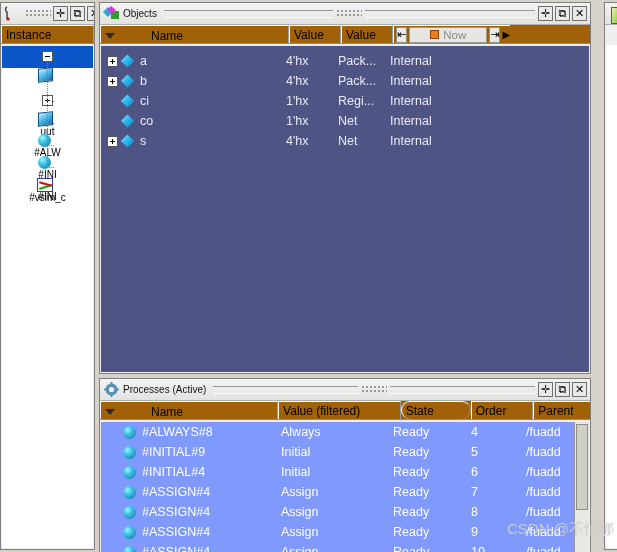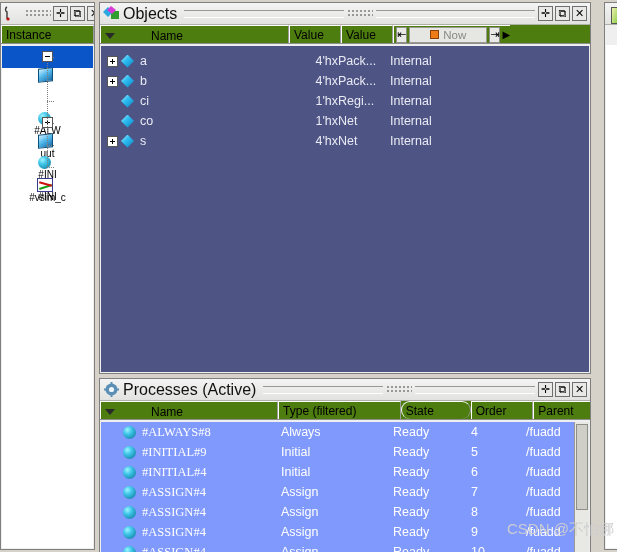--- a/index.html
+++ b/index.html
@@ -6,32 +6,32 @@
   body{width:617px;height:552px;overflow:hidden;
        font-family:"Liberation Sans","DejaVu Sans",sans-serif;font-size:12px;color:#000;}
   .root{position:relative;width:617px;height:552px;background:#d6d2ca;}
 
   
   .win{position:absolute;background:#efefef;border:1px solid #7f7f7f;box-sizing:border-box;}
   .titlebar{height:22px;display:flex;align-items:center;padding:0 2px;
             background:linear-gradient(#f4f4f4,#e2e2e0);border-bottom:1px solid #b0b0aa;
             box-sizing:border-box;}
   .title-ico{width:17px;height:15px;flex:0 0 auto;margin:0 3px 0 1px;position:relative;}
-  .title-txt{font-size:16px;color:#111;white-space:nowrap;margin-right:5px;}
+  .title-txt{font-size:10px;color:#111;white-space:nowrap;margin-right:5px;}
   .rail{flex:1 1 auto;height:6px;margin:0 2px;border-top:1px solid #9a9a95;
         border-bottom:1px solid #ffffff;min-width:4px;}
   .grip{flex:0 0 auto;width:26px;height:9px;margin:0 1px;
         background-image:radial-gradient(#8a8a86 40%,transparent 41%);
         background-size:4px 4px;background-position:0 0;opacity:.85;}
   .tbtn{flex:0 0 auto;width:15px;height:15px;margin:0 1px;border:1px solid #6f6f6f;
         background:#e9e9e7;display:flex;align-items:center;justify-content:center;
         font-size:11px;line-height:11px;color:#000;box-sizing:border-box;}
 
   
-  .colhdr{display:flex;height:19px;box-sizing:border-box;background:#4d7c0f;
+  .colhdr{display:flex;height:19px;box-sizing:border-box;background:#a16207;
           border-bottom:1px solid #8d8d8d;}
   .colhdr .cell{box-sizing:border-box;border-right:1px solid #9b9b9b;
                 border-top:1px solid #fff;border-left:1px solid #fff;
                 padding:2px 0 0 4px;font-size:12px;color:#000;white-space:nowrap;overflow:hidden;}
   .colhdr .cell.first{padding-left:2px;display:flex;align-items:center;gap:32px;}
   .filt{display:inline-block;width:0;height:0;border-left:5px solid transparent;
         border-right:5px solid transparent;border-top:6px solid #2a2a2a;margin:0 4px 0 2px;}
 
   
   #objects{left:99px;top:2px;width:492px;height:372px;}
@@ -42,30 +42,30 @@
   .plusbox{width:11px;height:11px;border:1px solid #555;background:#fff;position:relative;
            flex:0 0 auto;margin-right:3px;box-sizing:border-box;}
   .plusbox:before,.plusbox:after{content:"";position:absolute;background:#000;}
   .plusbox:before{left:2px;right:2px;top:4px;height:1px;}
   .plusbox:after{top:2px;bottom:2px;left:4px;width:1px;}
   .plusbox.blank{border:none;background:none;}
   .plusbox.blank:before,.plusbox.blank:after{display:none;}
   .diamond{width:13px;height:13px;flex:0 0 auto;margin-right:6px;
            background:linear-gradient(135deg,#bdeeff 0%,#2fc0f2 38%,#0a7fc4 100%);
            clip-path:polygon(50% 0,100% 50%,50% 100%,0 50%);}
-  .obj-val{width:52px;text-align:right;}
+  .obj-val{width:52px;}
   .obj-kind{width:52px;}
   .obj-mode{width:80px;}
 
   
   #processes{left:99px;top:378px;width:492px;height:180px;}
   .proc-body{position:absolute;left:1px;right:1px;top:43px;bottom:1px;background:#8099fd;
              overflow:hidden;}
   .proc-row{display:flex;align-items:center;height:20px;color:#ffffff;font-size:12.5px;}
-  .proc-name{display:flex;align-items:center;width:180px;padding-left:22px;box-sizing:border-box;font-family:Liberation Serif, serif;}
+  .proc-name{display:flex;align-items:center;width:180px;padding-left:22px;box-sizing:border-box;}
   .ball{width:13px;height:13px;border-radius:50%;flex:0 0 auto;margin-right:6px;
         background:radial-gradient(circle at 34% 30%,#9ff3ff 0%,#3fc6e8 35%,#0b6f92 100%);}
   .proc-type{width:112px;}
   .proc-state{width:78px;}
   .proc-order{width:55px;}
   .proc-parent{width:60px;overflow:hidden;white-space:nowrap;}
 
   
   #instance{left:0px;top:2px;width:95px;height:548px;overflow:hidden;}
   .inst-body{position:absolute;left:1px;right:1px;top:43px;bottom:1px;background:#ffffff;
@@ -153,37 +153,37 @@
         </div>
         <div class="modico"></div>
         <span>fuadder4</span>
       </div>
 
       <div class="inst-row">
         <div class="tw">
             <div class="vline"></div>
           </div>
         <div class="tw">
+          <div class="hline"></div>
+          <div class="tbox plus"></div>
+        </div>
+        <div class="modico"></div>
+        <span>uut</span>
+      </div>
+
+      <div class="inst-row">
+        <div class="tw">
+            <div class="vline"></div>
+          </div>
+        <div class="tw">
             <div class="vline"></div>
             <div class="hline"></div>
           </div>
         <div class="ball"></div>
         <span>#ALW</span>
-      </div>
-
-      <div class="inst-row">
-        <div class="tw">
-            <div class="vline"></div>
-          </div>
-        <div class="tw">
-          <div class="hline"></div>
-          <div class="tbox plus"></div>
-        </div>
-        <div class="modico"></div>
-        <span>uut</span>
       </div>
 
       <div class="inst-row">
         <div class="tw">
             <div class="vline"></div>
           </div>
         <div class="tw">
             <div class="vline"></div>
             <div class="hline"></div>
           </div>
@@ -334,21 +334,21 @@
       <div class="tbtn">✛</div>
       <div class="tbtn">⧉</div>
       <div class="tbtn">✕</div>
     </div>
 
     <div class="colhdr">
       <div class="cell first" style="width:189px;">
         <span class="filt"></span>
         <span>Name</span>
       </div>
-      <div class="cell" style="width:130px;">Type (filtered)</div>
+      <div class="cell" style="width:130px;">Value (filtered)</div>
       <div class="cell" style="width:74px;border-radius:9px;">State</div>
       <div class="cell" style="width:66px;">Order</div>
       <div class="cell" style="width:60px;border-right:none;">Parent</div>
     </div>
 
     <div class="proc-body">
       <div class="proc-row">
         <div class="proc-name">
           <span class="ball"></span>
           <span>#ALWAYS#8</span>

